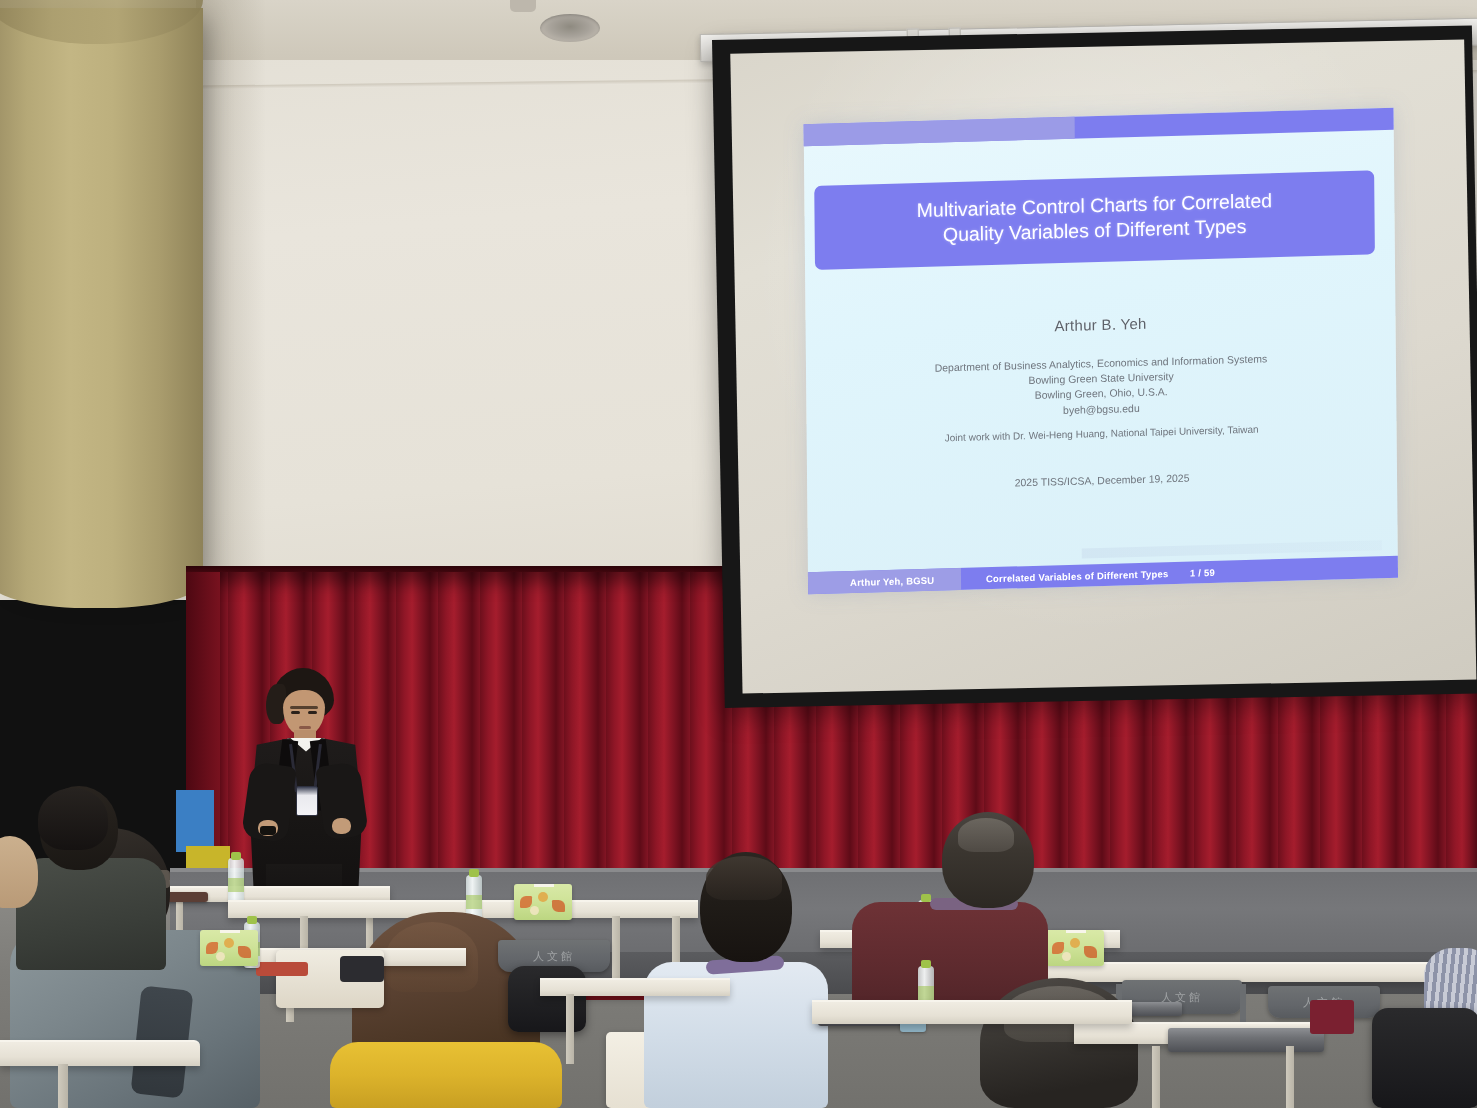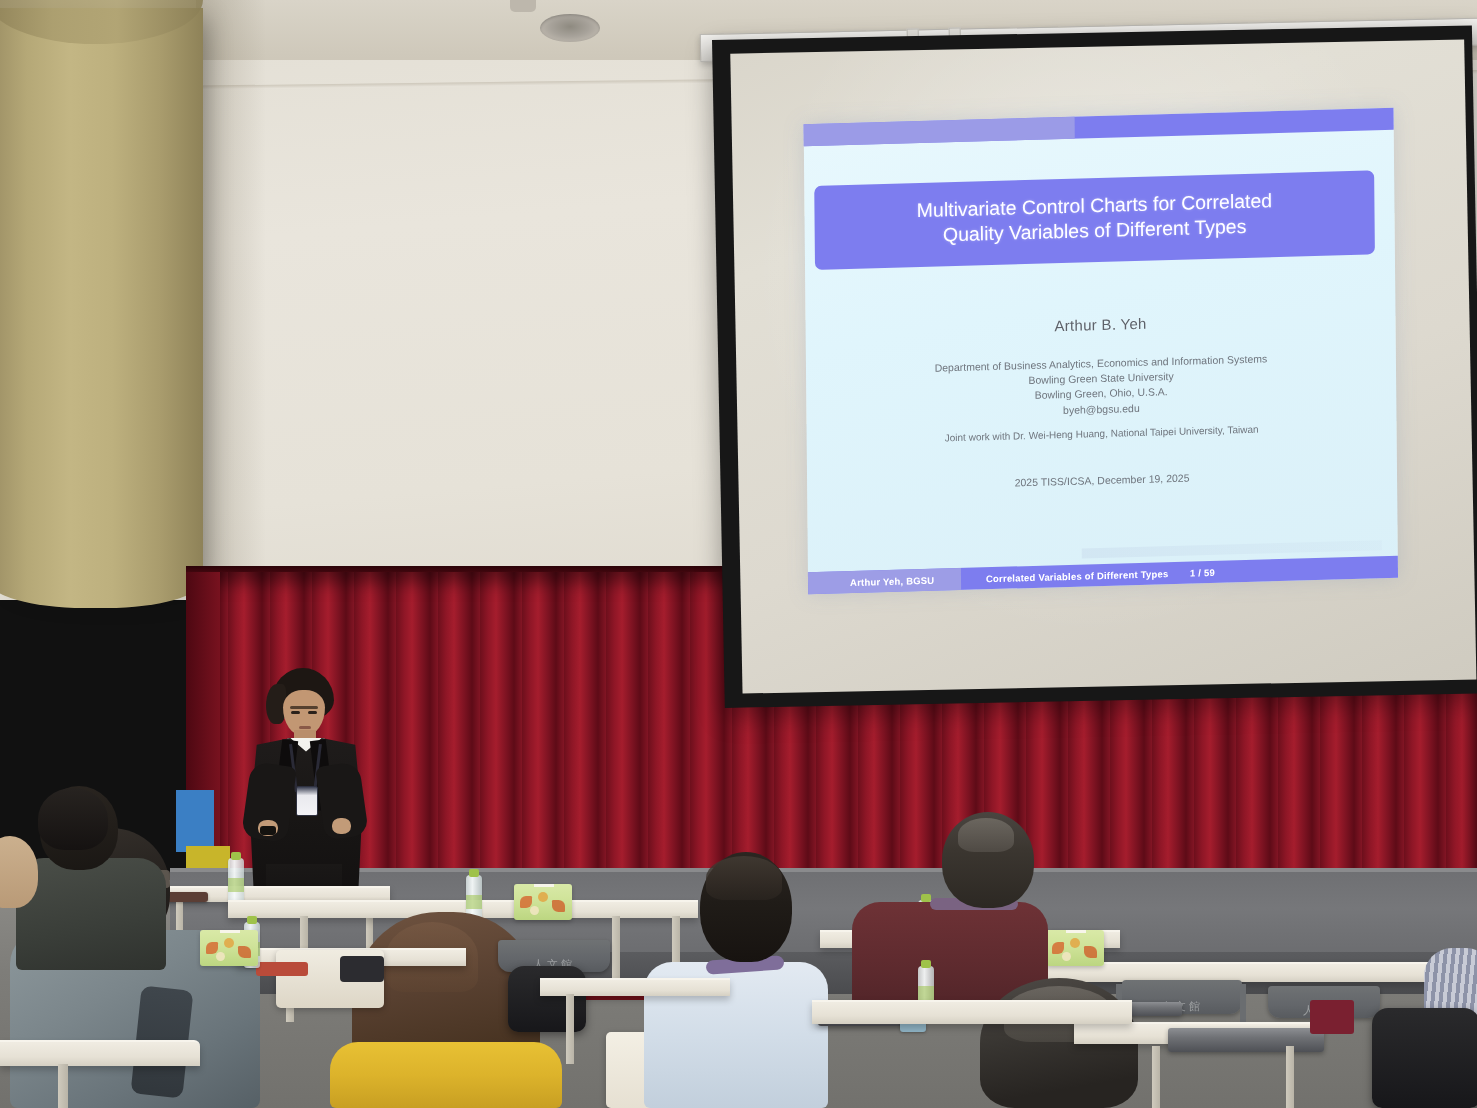--- a/index.html
+++ b/index.html
@@ -259,21 +259,21 @@
     box-shadow:0 4px 7px rgba(0,0,0,.22);
   }
   .table-leg {
     position:absolute; background:linear-gradient(90deg,#cfcabd,#b9b4a7);
   }
   .chair-back {
     position:absolute;
     background:linear-gradient(180deg,#6f7274 0%, #63666a 60%, #585b5f 100%);
     border-radius:4px 4px 12px 12px;
     box-shadow:0 2px 4px rgba(0,0,0,.3);
-    display:flex; align-items:flex-end; justify-content:center;
+    display:flex; align-items:center; justify-content:center;
   }
   .chair-label {
     color:#b2b5b6; font-size:11px; letter-spacing:3px;
     font-family:"DejaVu Sans", sans-serif; opacity:.75;
   }
   .chair-post { position:absolute; width:6px; background:#6a6d70; }
 
   
   .bottle {
     position:absolute; width:16px; height:46px;

